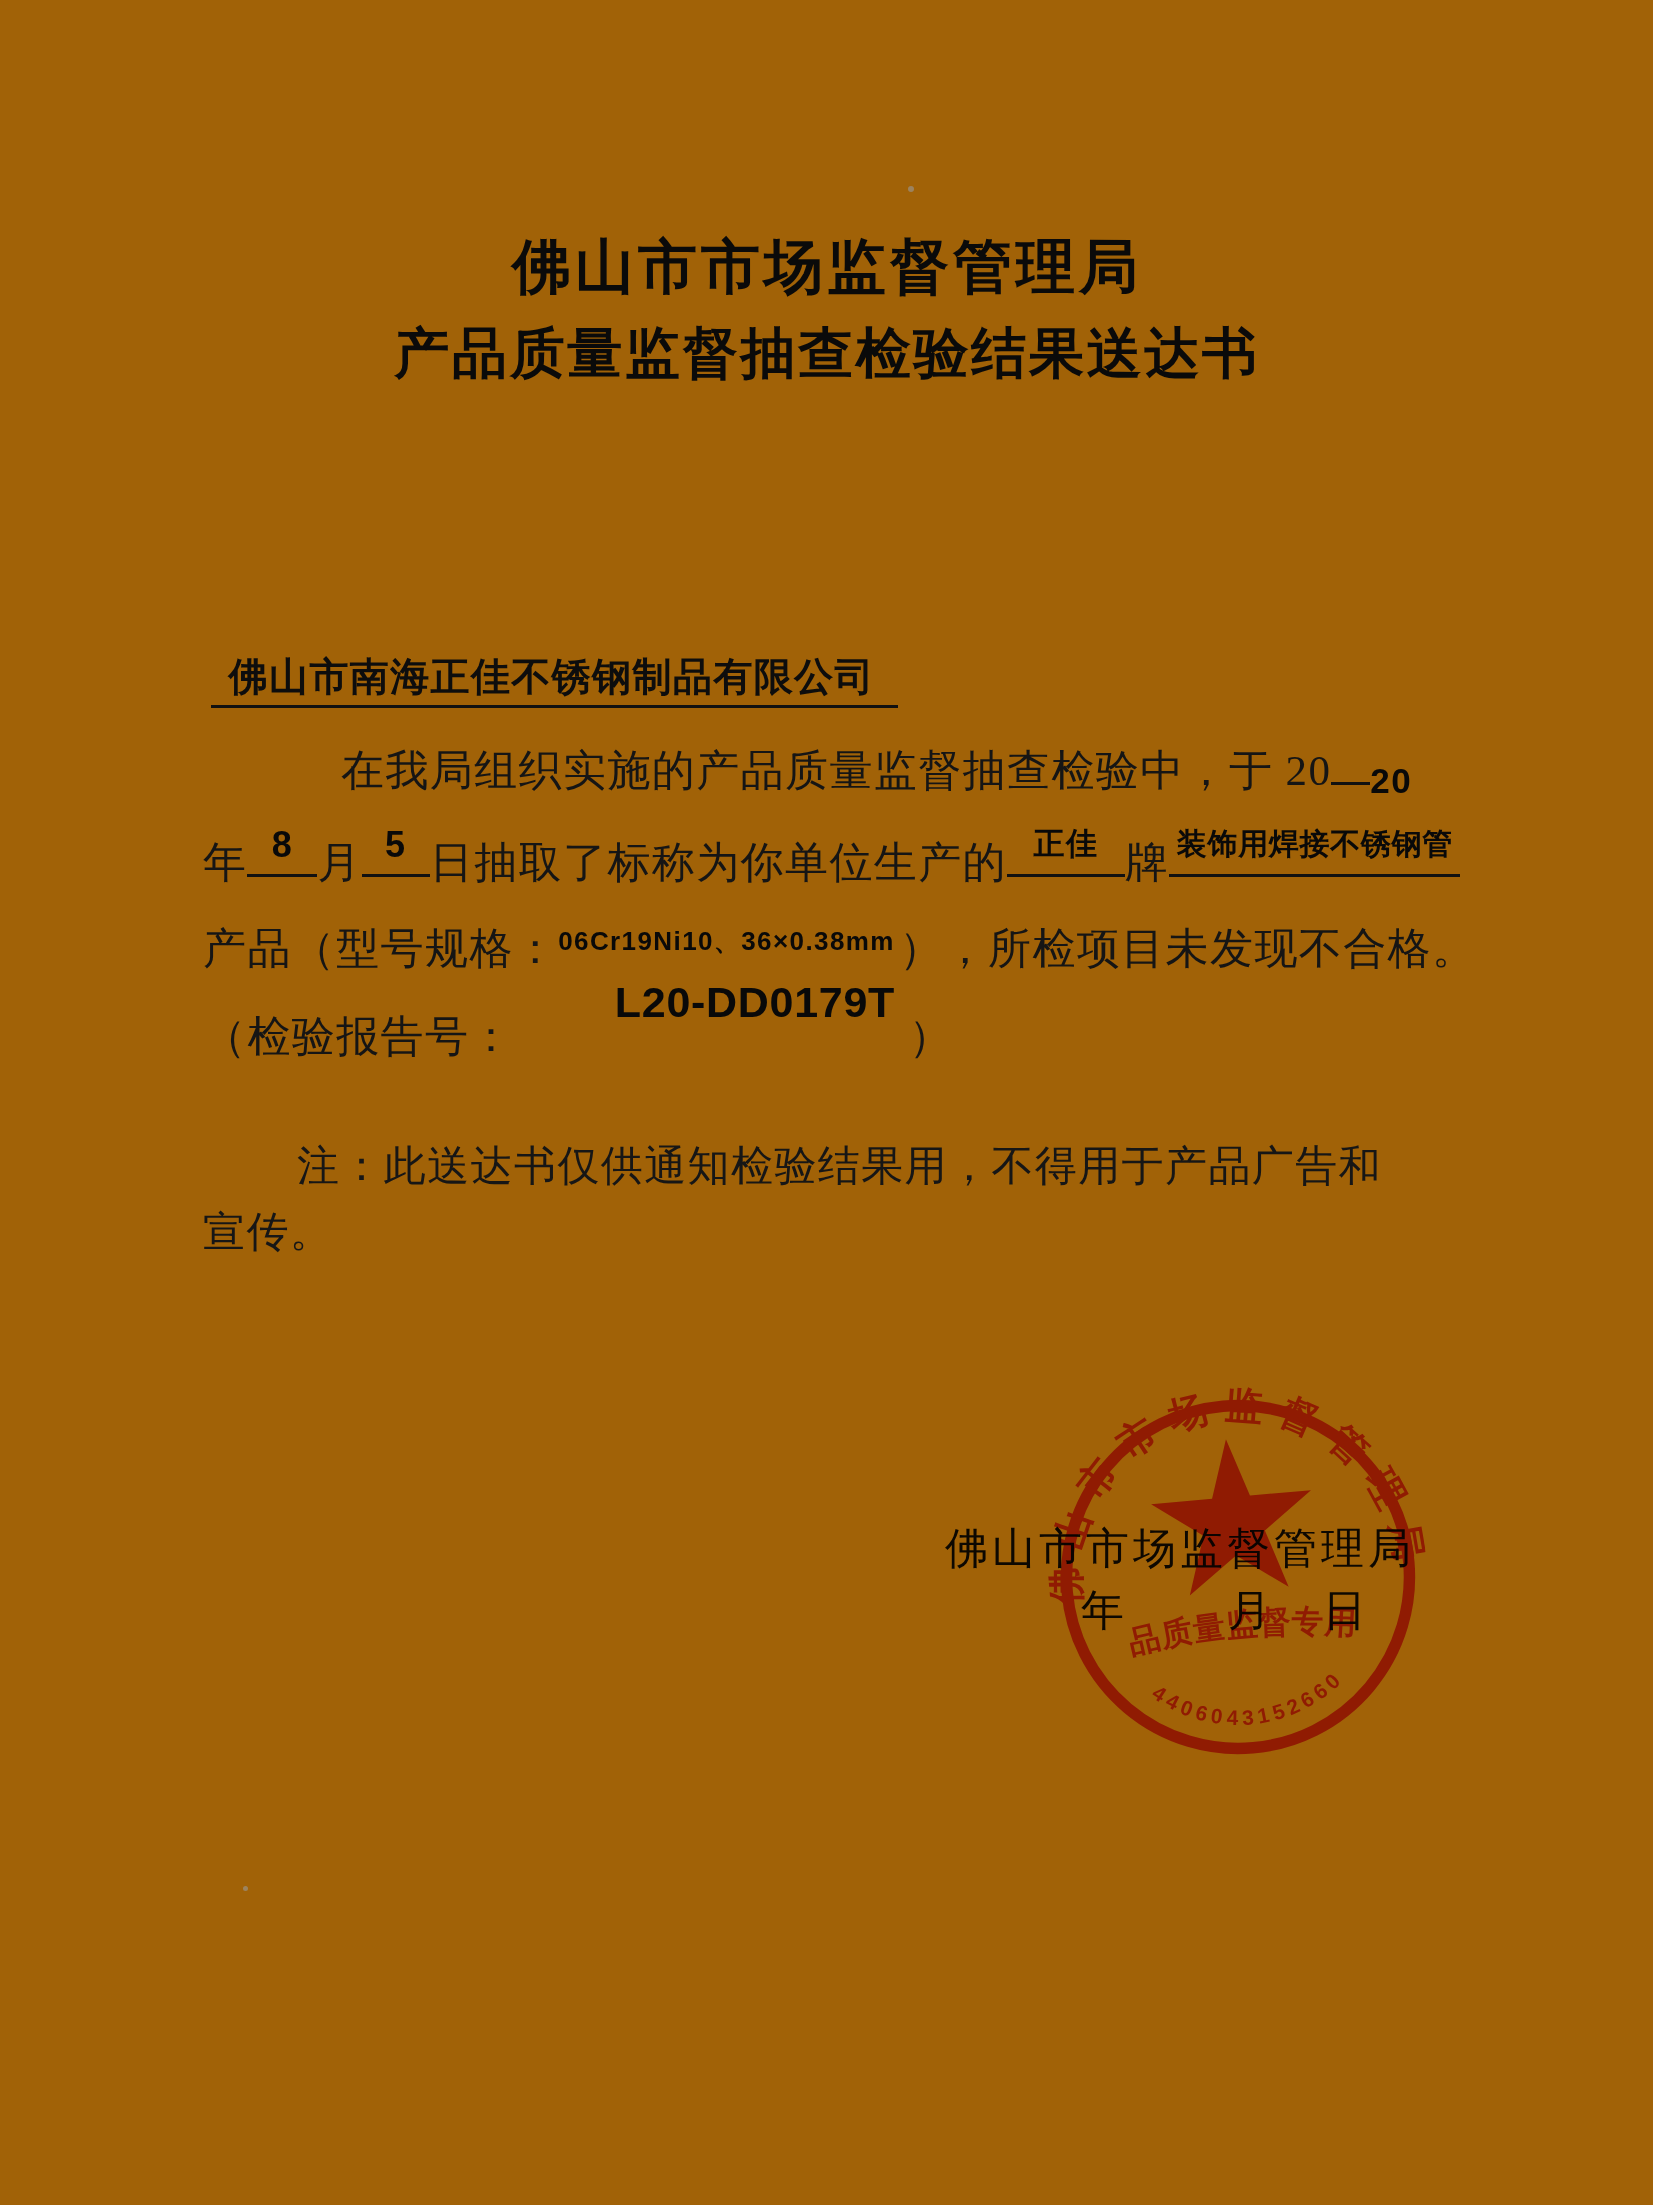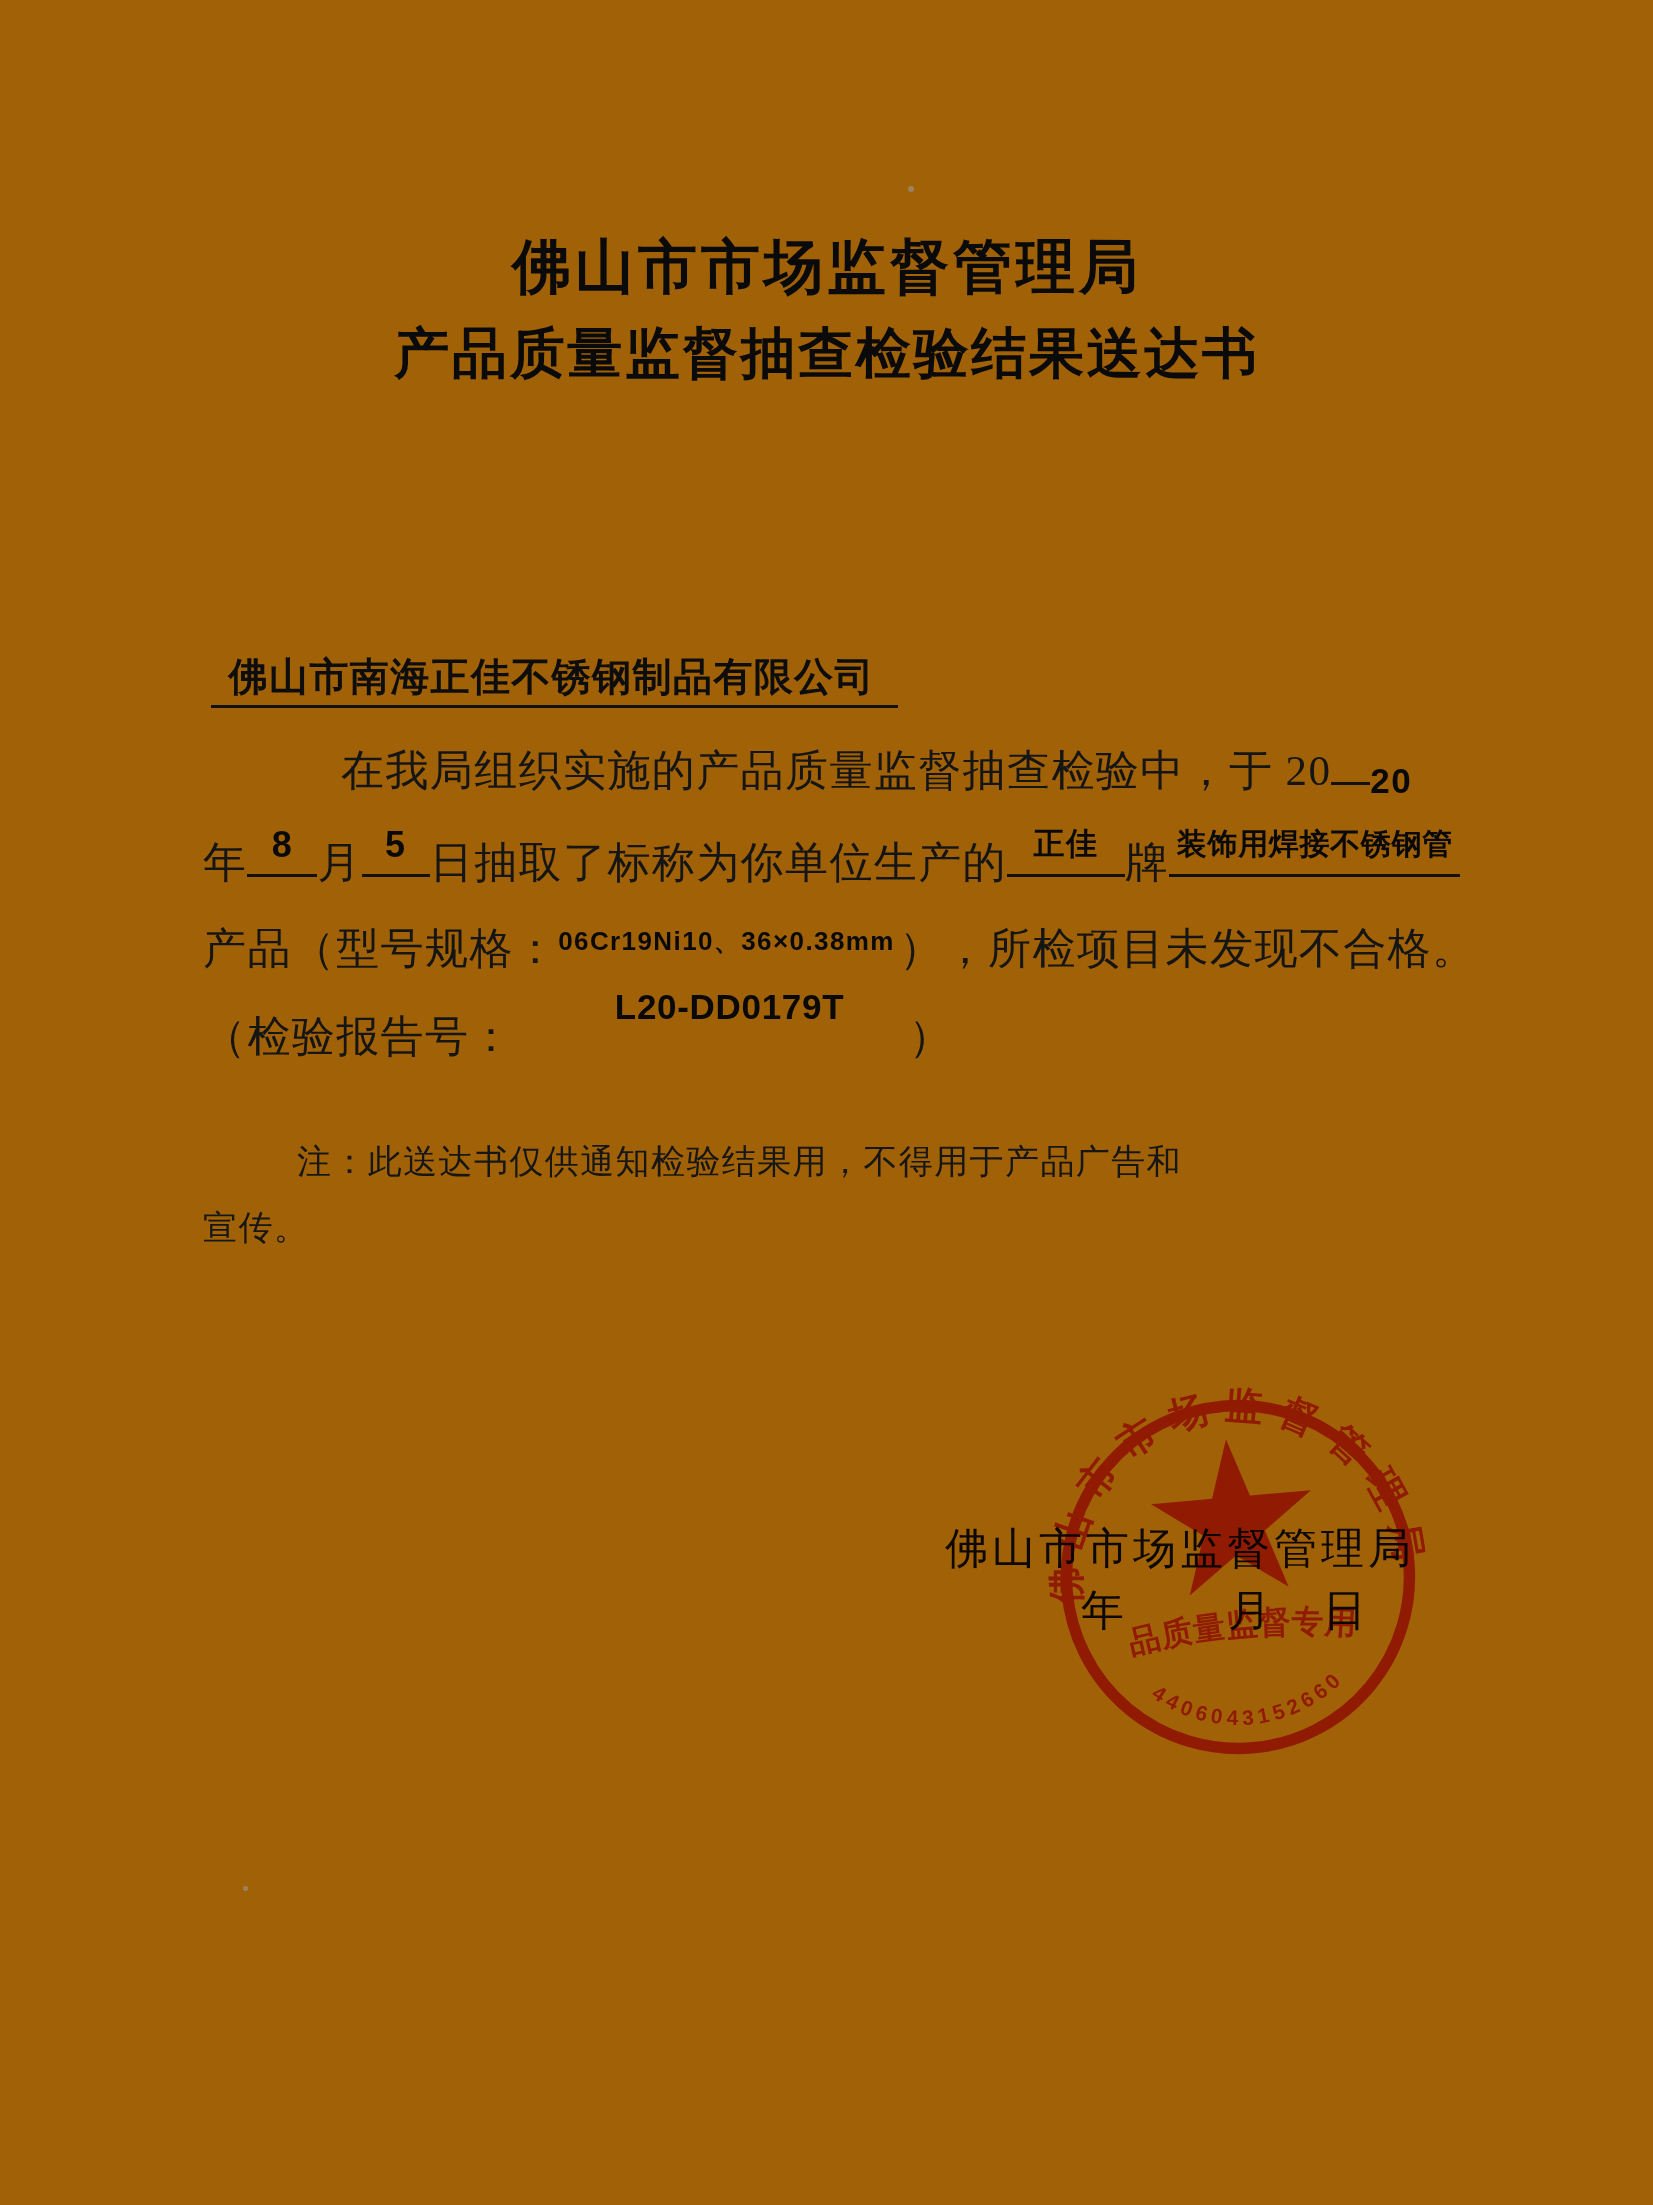--- a/index.html
+++ b/index.html
@@ -29,21 +29,21 @@
     height:39px;
   }
   .fill {
     font-family:"Liberation Sans", sans-serif;
     font-weight:bold; color:#090909;
   }
   .fill-above {
     position:absolute; left:50%; transform:translateX(-50%);
     bottom:6.8px;
   }
-  .note { font-size:34px; letter-spacing:1.4px; }
+  .note { font-size:42px; letter-spacing:1.4px; }
   .sig { font-size:43px; letter-spacing:4px; color:#141414; mix-blend-mode:multiply; }
   .stamp-wrap { mix-blend-mode:multiply; opacity:0.93; }
   .stamp-wrap svg { transform:rotate(-5deg); }
   .speck { position:absolute; background:#9a9a9a; border-radius:50%; opacity:.6; }
 </style>
 </head>
 <body>
 
 <div class="page">
 
@@ -63,21 +63,21 @@
 
   <div class="abs body-text" style="top:835px; left:203px;">
     <span>年</span><span class="blank" style="width:70px;"><span class="fill fill-above" style="font-size:36px; bottom:10.8px;">8</span></span><span>月</span><span class="blank" style="width:68px;"><span class="fill fill-above" style="font-size:36px; bottom:10.8px;">5</span></span><span>日抽取了标称为你单位生产的</span><span class="blank" style="width:118px;"><span class="fill fill-above" style="font-size:31px; bottom:15px;">正佳</span></span><span>牌</span><span class="blank" style="width:291px;"><span class="fill fill-above" style="font-size:30px; bottom:15px; letter-spacing:0.7px;">装饰用焊接不锈钢管</span></span>
   </div>
 
   <div class="abs body-text" style="top:924px; left:203px;">
     <span>产品（型号规格：</span><span style="display:inline-block; position:relative; width:341px; height:39px; vertical-align:baseline;"><span class="fill" style="position:absolute; left:0; bottom:9.5px; font-size:26px;">06Cr19Ni10、36×0.38mm</span></span><span>），所检项目未发现不合格。</span>
   </div>
 
   <div class="abs body-text" style="top:1012px; left:203px;">
-    <span>（检验报告号：</span><span style="display:inline-block; position:relative; width:395px; height:39px; vertical-align:baseline;"><span class="fill" style="position:absolute; left:101px; bottom:27px; font-size:35px; letter-spacing:0.7px;">L20-DD0179T</span></span><span>）</span>
+    <span>（检验报告号：</span><span style="display:inline-block; position:relative; width:395px; height:39px; vertical-align:baseline;"><span class="fill" style="position:absolute; left:101px; bottom:27px; font-size:43px; letter-spacing:0.7px;">L20-DD0179T</span></span><span>）</span>
   </div>
 
   <div class="abs note" style="top:1145px; left:297px;">注：此送达书仅供通知检验结果用，不得用于产品广告和</div>
   <div class="abs note" style="top:1211px; left:203px;">宣传。</div>
 
   <div class="abs stamp-wrap" style="left:1049px; top:1388px;">
     <svg width="378" height="378" viewBox="-280 -280 560 560">
       <circle cx="0" cy="0" r="254" fill="none" stroke="#e2382a" stroke-width="17"></circle>
       <polygon fill="#e2382a" points="0,-201 28.2,-114.8 118.9,-114.6 45.7,-61.2 73.5,25.1 0,-28 -73.5,25.1 -45.7,-61.2 -118.9,-114.6 -28.2,-114.8" transform="translate(0,-4)"></polygon>
       <defs>

